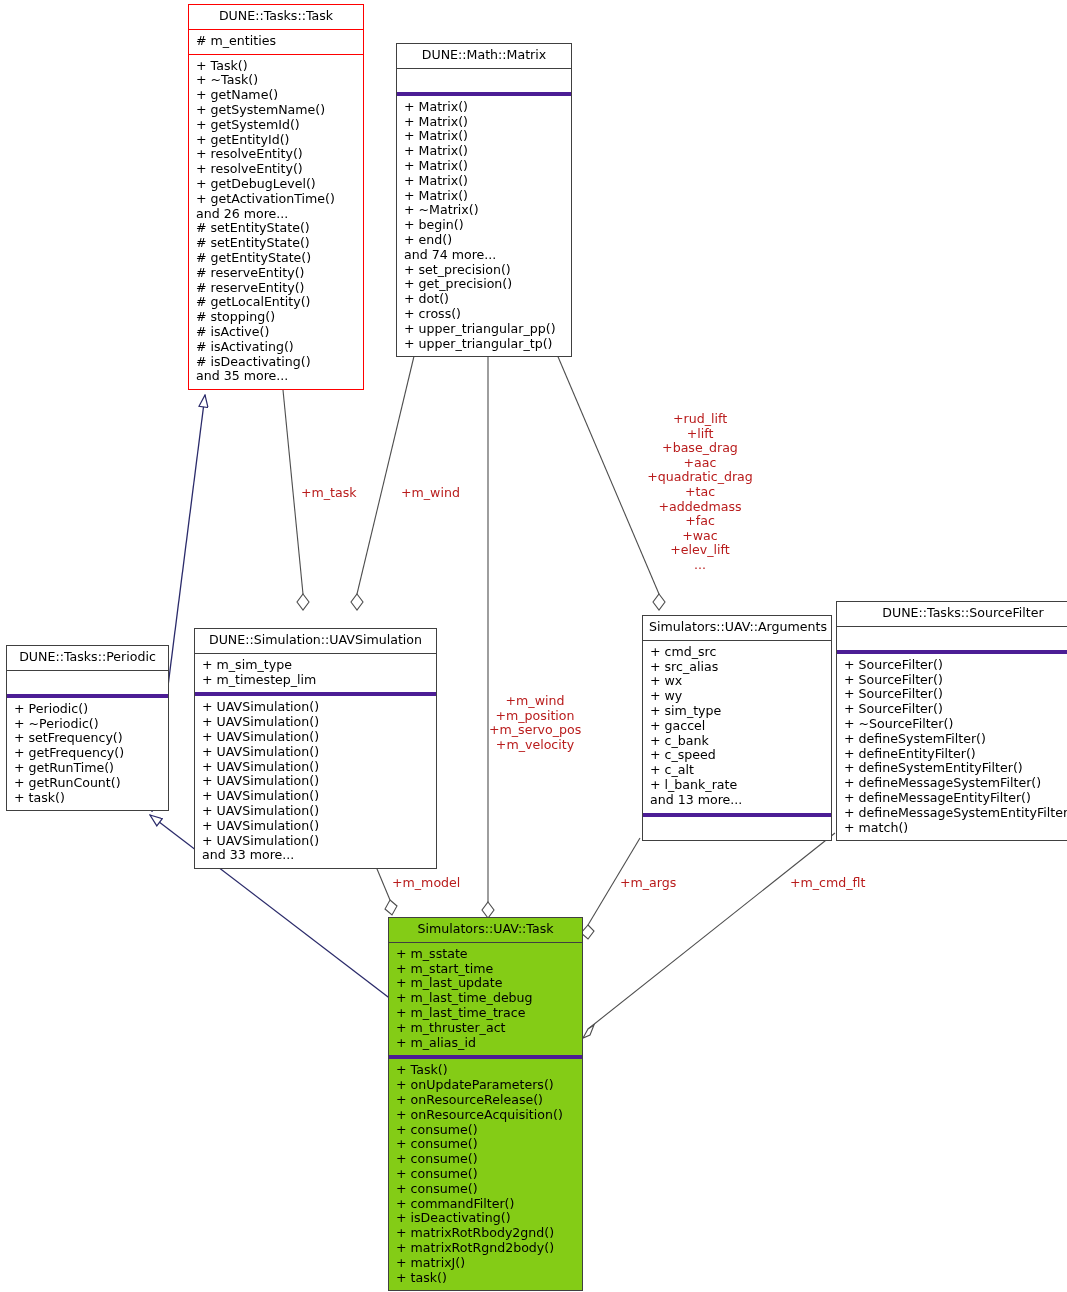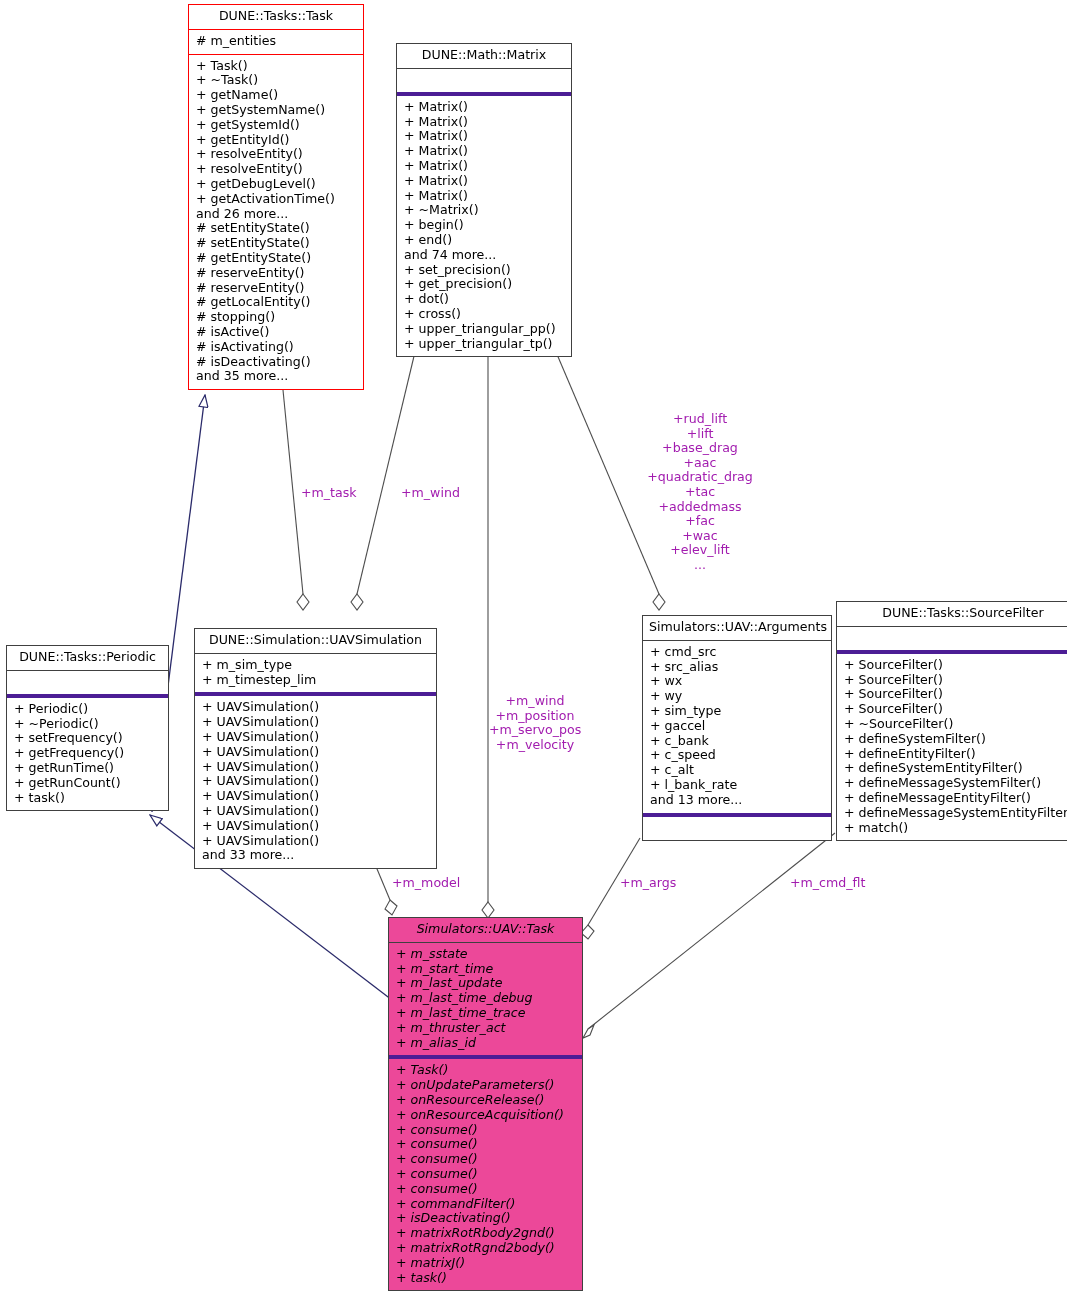--- a/index.html
+++ b/index.html
@@ -28,23 +28,22 @@
   .uml-box {
     position: absolute;
     box-sizing: border-box;
     border: 1px solid #404040;
     background: #ffffff;
     font-size: 12.6px;
     line-height: 14.8px;
     color: #000000;
   }
   .uml-box.highlight {
-    background: #ec4899;
+    background: #84cc16;
     border: 1px solid #404040;
-    font-style: italic;
   }
   .uml-box.redbox {
     border: 1px solid #ff0000;
   }
   .uml-title {
     text-align: center;
     padding: 4px 6px 5px 6px;
     border-bottom: 1px solid #404040;
     font-size: 12.6px;
     white-space: nowrap;
@@ -61,21 +60,21 @@
     min-height: 8px;
   }
   .uml-attrs div, .uml-ops div {
     white-space: nowrap;
   }
   .uml-ops div.wrap { white-space: normal; }
   .edge-label {
     position: absolute;
     font-size: 12.6px;
     line-height: 14.6px;
-    color: #a21caf;
+    color: #b91c1c;
     white-space: nowrap;
   }
   .edge-label.center { text-align: center; }
 </style>
 </head>
 <body>
 
 <div id="canvas">
 
   <svg class="edges" viewBox="0 0 1067 1292">

